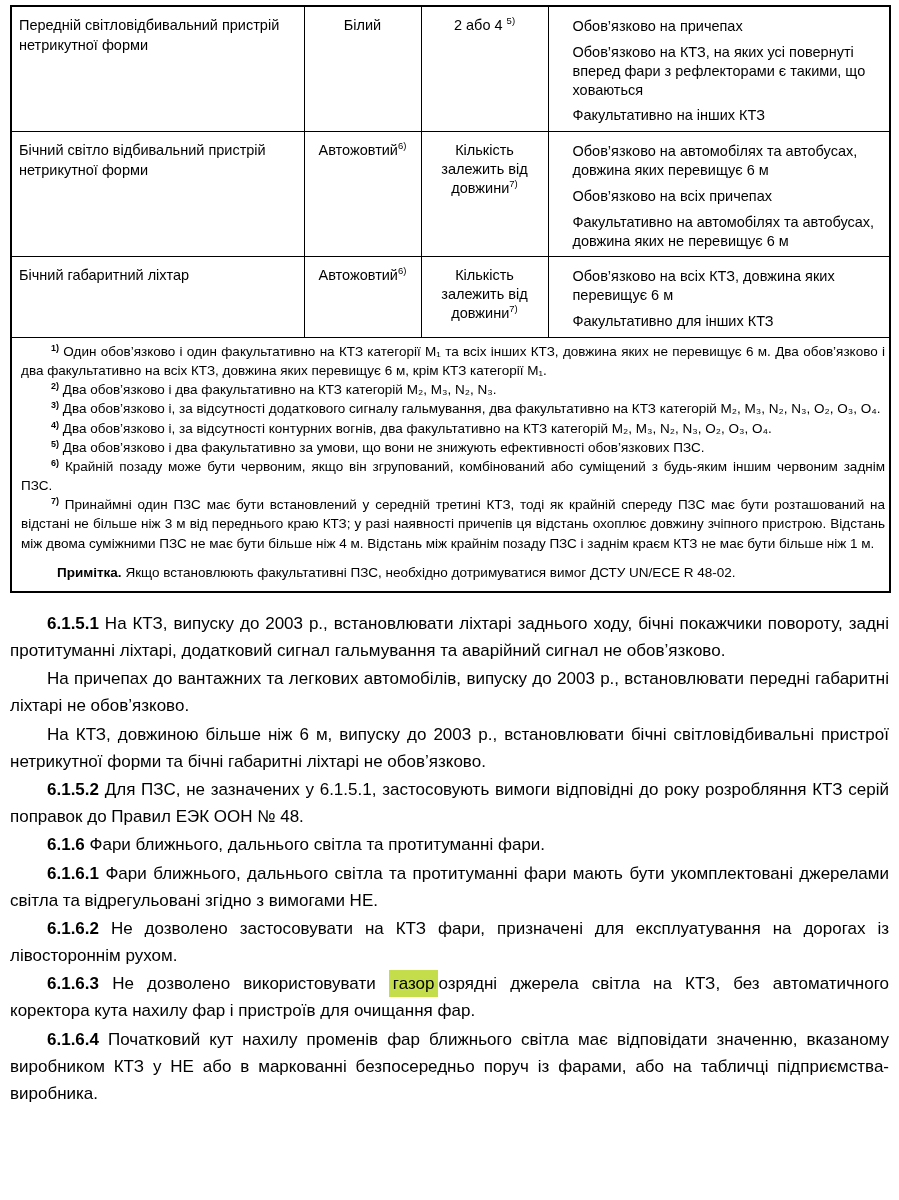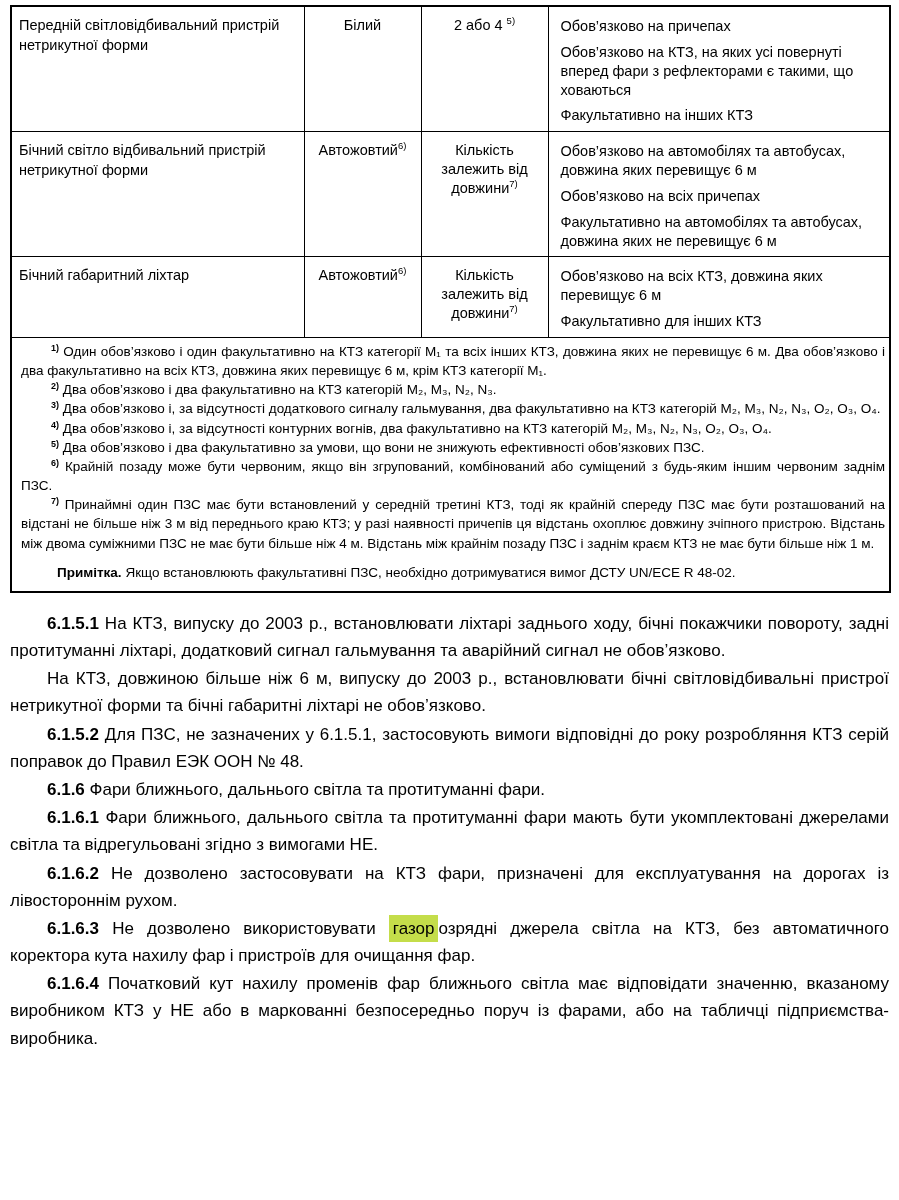--- a/index.html
+++ b/index.html
@@ -41,21 +41,21 @@
     height: 56px;
   }
   td.c-name { padding: 9px 8px 9px 7px; font-size: 14.5px; line-height: 1.35; }
   td.c-color, td.c-qty {
     text-align: center;
     padding: 9px 4px;
     font-size: 14.5px;
     line-height: 1.3;
   }
   td.c-req { padding: 3px 8px 6px 12px; font-size: 14.5px; line-height: 1.3; }
-  td.c-req p { margin: 7px 0 0 0; }
+  td.c-req p { margin: 7px 0 0 12px; }
   sup.fn {
     font-size: 9.5px;
     vertical-align: super;
     line-height: 0;
   }
   td.fncell {
     padding: 4px 4px 9px 9px;
     font-size: 13.5px;
     line-height: 1.42;
   }
@@ -146,20 +146,21 @@
         <p class="fnote"><sup class="fnm">6)</sup><span> Крайній позаду може бути червоним, якщо він згрупований, комбінований або суміщений з будь-яким іншим червоним заднім ПЗС.</span></p>
         <p class="fnote"><sup class="fnm">7)</sup><span> Принаймні один ПЗС має бути встановлений у середній третині КТЗ, тоді як крайній спереду ПЗС має бути розташо­ваний на відстані не більше ніж 3 м від переднього краю КТЗ; у разі наявності причепів ця відстань охоплює довжину зчіпного пристрою. Відстань між двома суміжними ПЗС не має бути більше ніж 4 м. Відстань між крайнім позаду ПЗС і заднім краєм КТЗ не має бути більше ніж 1 м.</span></p>
         <p class="note"><b>Примітка.</b><span> Якщо встановлюють факультативні ПЗС, необхідно дотримуватися вимог ДСТУ UN/ECE R 48-02.</span></p>
       </td>
     </tr>
   </tbody>
     </table>
 
   <div class="bodytext">
     <p><b>6.1.5.1</b><span> На КТЗ, випуску до 2003 р., встановлювати ліхтарі заднього ходу, бічні покажчики повороту, задні протитуманні ліхтарі, додатковий сигнал гальмування та аварійний сигнал не обов’язково.</span></p>
+    <p><span>На причепах до вантажних та легкових автомобілів, випуску до 2003 р., встановлювати передні габаритні ліхтарі не обов’язково.</span></p>
     <p><span>На КТЗ, довжиною більше ніж 6 м, випуску до 2003 р., встановлювати бічні світловідбивальні пристрої нетрикутної форми та бічні габаритні ліхтарі не обов’язково.</span></p>
     <p><b>6.1.5.2</b><span> Для ПЗС, не зазначених у 6.1.5.1, застосовують вимоги відповідні до року розроб­ляння КТЗ серій поправок до Правил ЕЭК ООН № 48.</span></p>
     <p><b>6.1.6</b><span> Фари ближнього, дальнього світла та протитуманні фари.</span></p>
     <p><b>6.1.6.1</b><span> Фари ближнього, дальнього світла та протитуманні фари мають бути укомплекто­вані джерелами світла та відрегульовані згідно з вимогами НЕ.</span></p>
     <p><b>6.1.6.2</b><span> Не дозволено застосовувати на КТЗ фари, призначені для експлуатування на до­рогах із лівостороннім рухом.</span></p>
     <p><b>6.1.6.3</b><span> Не дозволено використовувати </span><mark class="hl">газор</mark><span>озрядні джерела світла на КТЗ, без автома­тичного коректора кута нахилу фар і пристроїв для очищання фар.</span></p>
     <p><b>6.1.6.4</b><span> Початковий кут нахилу променів фар ближнього світла має відповідати значенню, вказаному виробником КТЗ у НЕ або в маркованні безпосередньо поруч із фарами, або на таб­личці підприємства-виробника.</span></p>
 
   </div>
 

